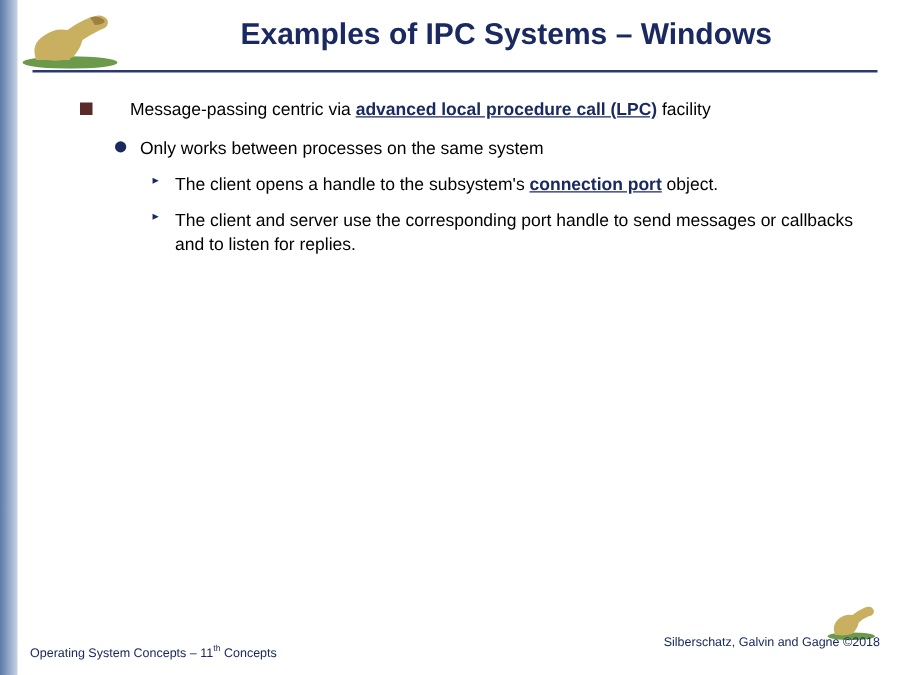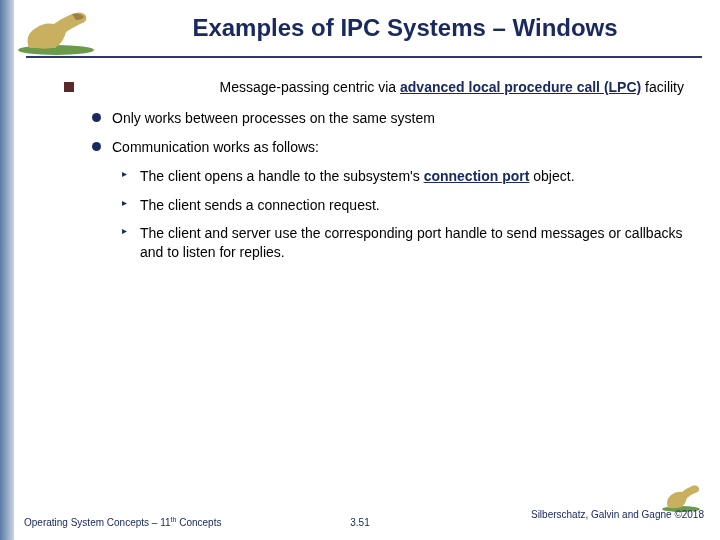--- a/index.html
+++ b/index.html
@@ -42,21 +42,21 @@
     background: #2a3a70;
   }
   .content {
     position: absolute;
     left: 64px; top: 78px;
     width: 620px;
     font-size: 14px;
     color: #000;
     line-height: 1.35;
   }
-  .item-l1 { position: relative; padding-left: 22px; margin-bottom: 12px; text-align: right; }
+  .item-l1 { position: relative; padding-left: 40px; margin-bottom: 12px; }
   .item-l1::before {
     content: ""; position: absolute; left: 0; top: 4px;
     width: 10px; height: 10px; background: #5a2a2a;
   }
   .item-l2 { position: relative; padding-left: 20px; margin: 10px 0 10px 28px; }
   .item-l2::before {
     content: ""; position: absolute; left: 0; top: 4px;
     width: 9px; height: 9px; border-radius: 50%; background: #1a2a60;
   }
   .item-l3 { position: relative; padding-left: 18px; margin: 10px 0 10px 58px; }
@@ -103,37 +103,30 @@
   <div class="title">Examples of IPC Systems – Windows</div>
   <div class="rule"></div>
 
   <div class="content">
     <div class="item-l1">
       <span>Message-passing centric via </span><span class="term">advanced local procedure call (LPC)</span><span> facility</span>
     </div>
     <div class="item-l2">
       <span>Only works between processes on the same system</span>
     </div>
-    <div class="item-l2">
-      <span>Communication works as follows:</span>
-    </div>
     <div class="item-l3">
       <span>The client opens a handle to the subsystem's </span><span class="term">connection port</span><span> object.</span>
-    </div>
-    <div class="item-l3">
-      <span>The client sends a connection request.</span>
     </div>
     <div class="item-l3">
       <span>The client and server use the corresponding port handle to send messages or callbacks and to listen for replies.</span>
     </div>
   </div>
 
   <svg class="logo-br" viewBox="0 0 42 34">
     <ellipse class="grass" cx="21" cy="31" rx="19" ry="3"></ellipse>
     <path class="dino-body" d="M8 30 Q5 22 11 17 Q16 13 22 14 Q27 10 32 8 Q37 6 39 10 Q40 14 35 15 Q30 17 27 20 Q26 25 22 29 Q16 31 10 30 Z"></path>
   </svg>
 
   <div class="footer-left">
     <span>Operating System Concepts – 11</span><sup>th</sup><span> Concepts</span>
   </div>
-  <div class="footer-center">3.51</div>
   <div class="footer-right">Silberschatz, Galvin and Gagne ©2018</div>
 </div>
 
 </body></html>

